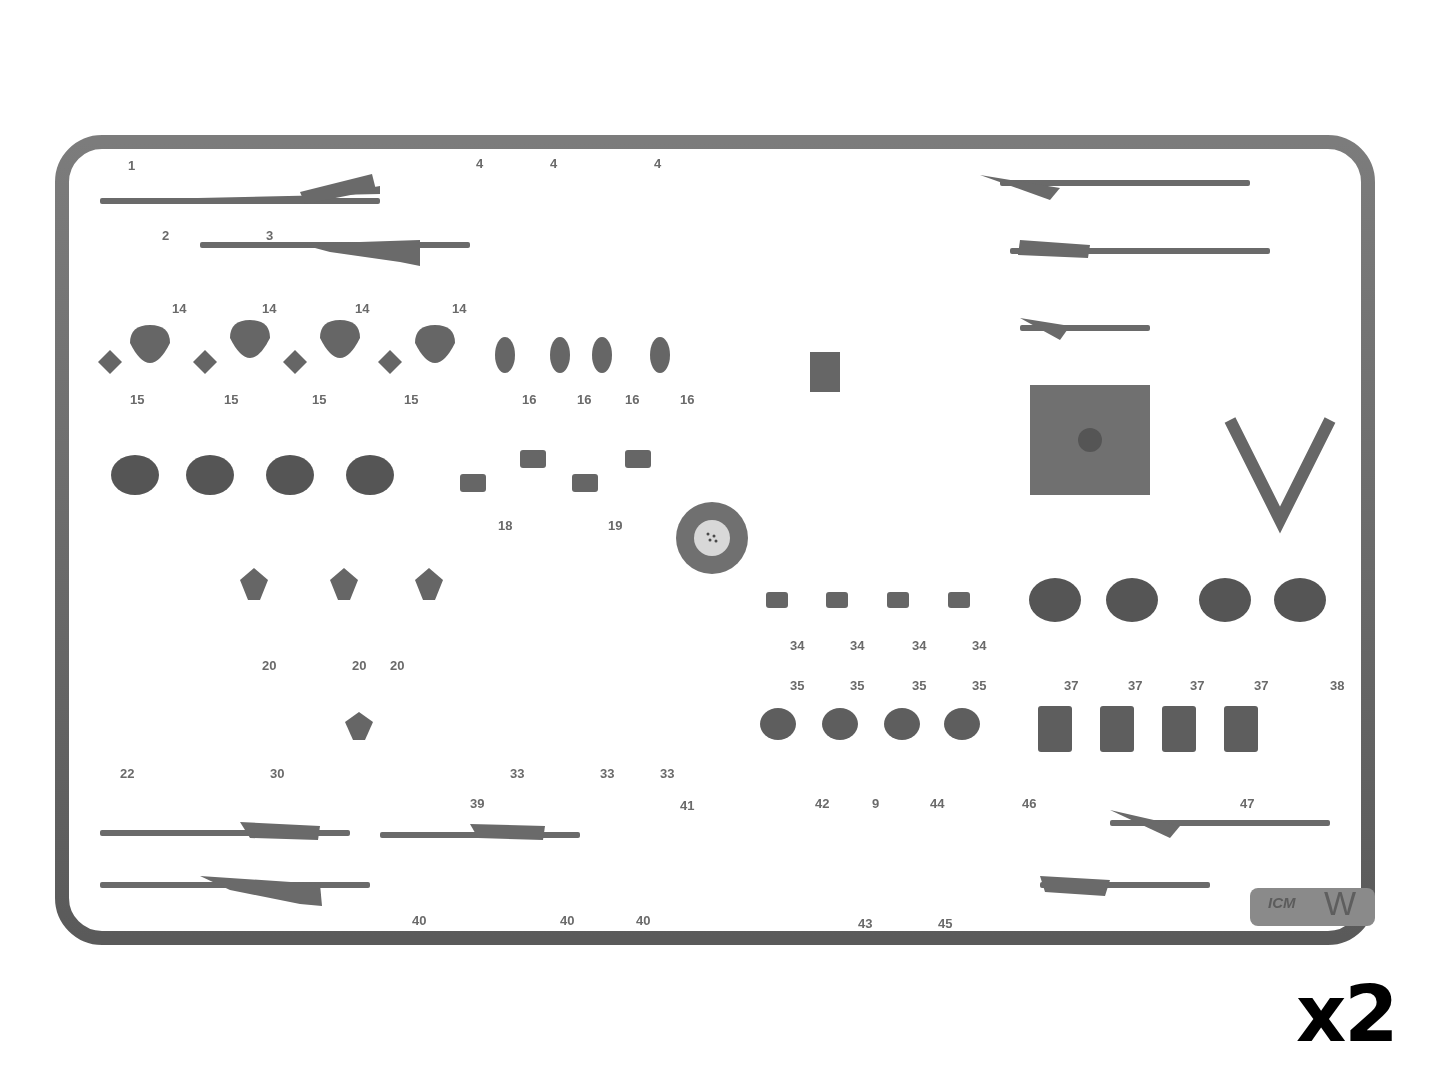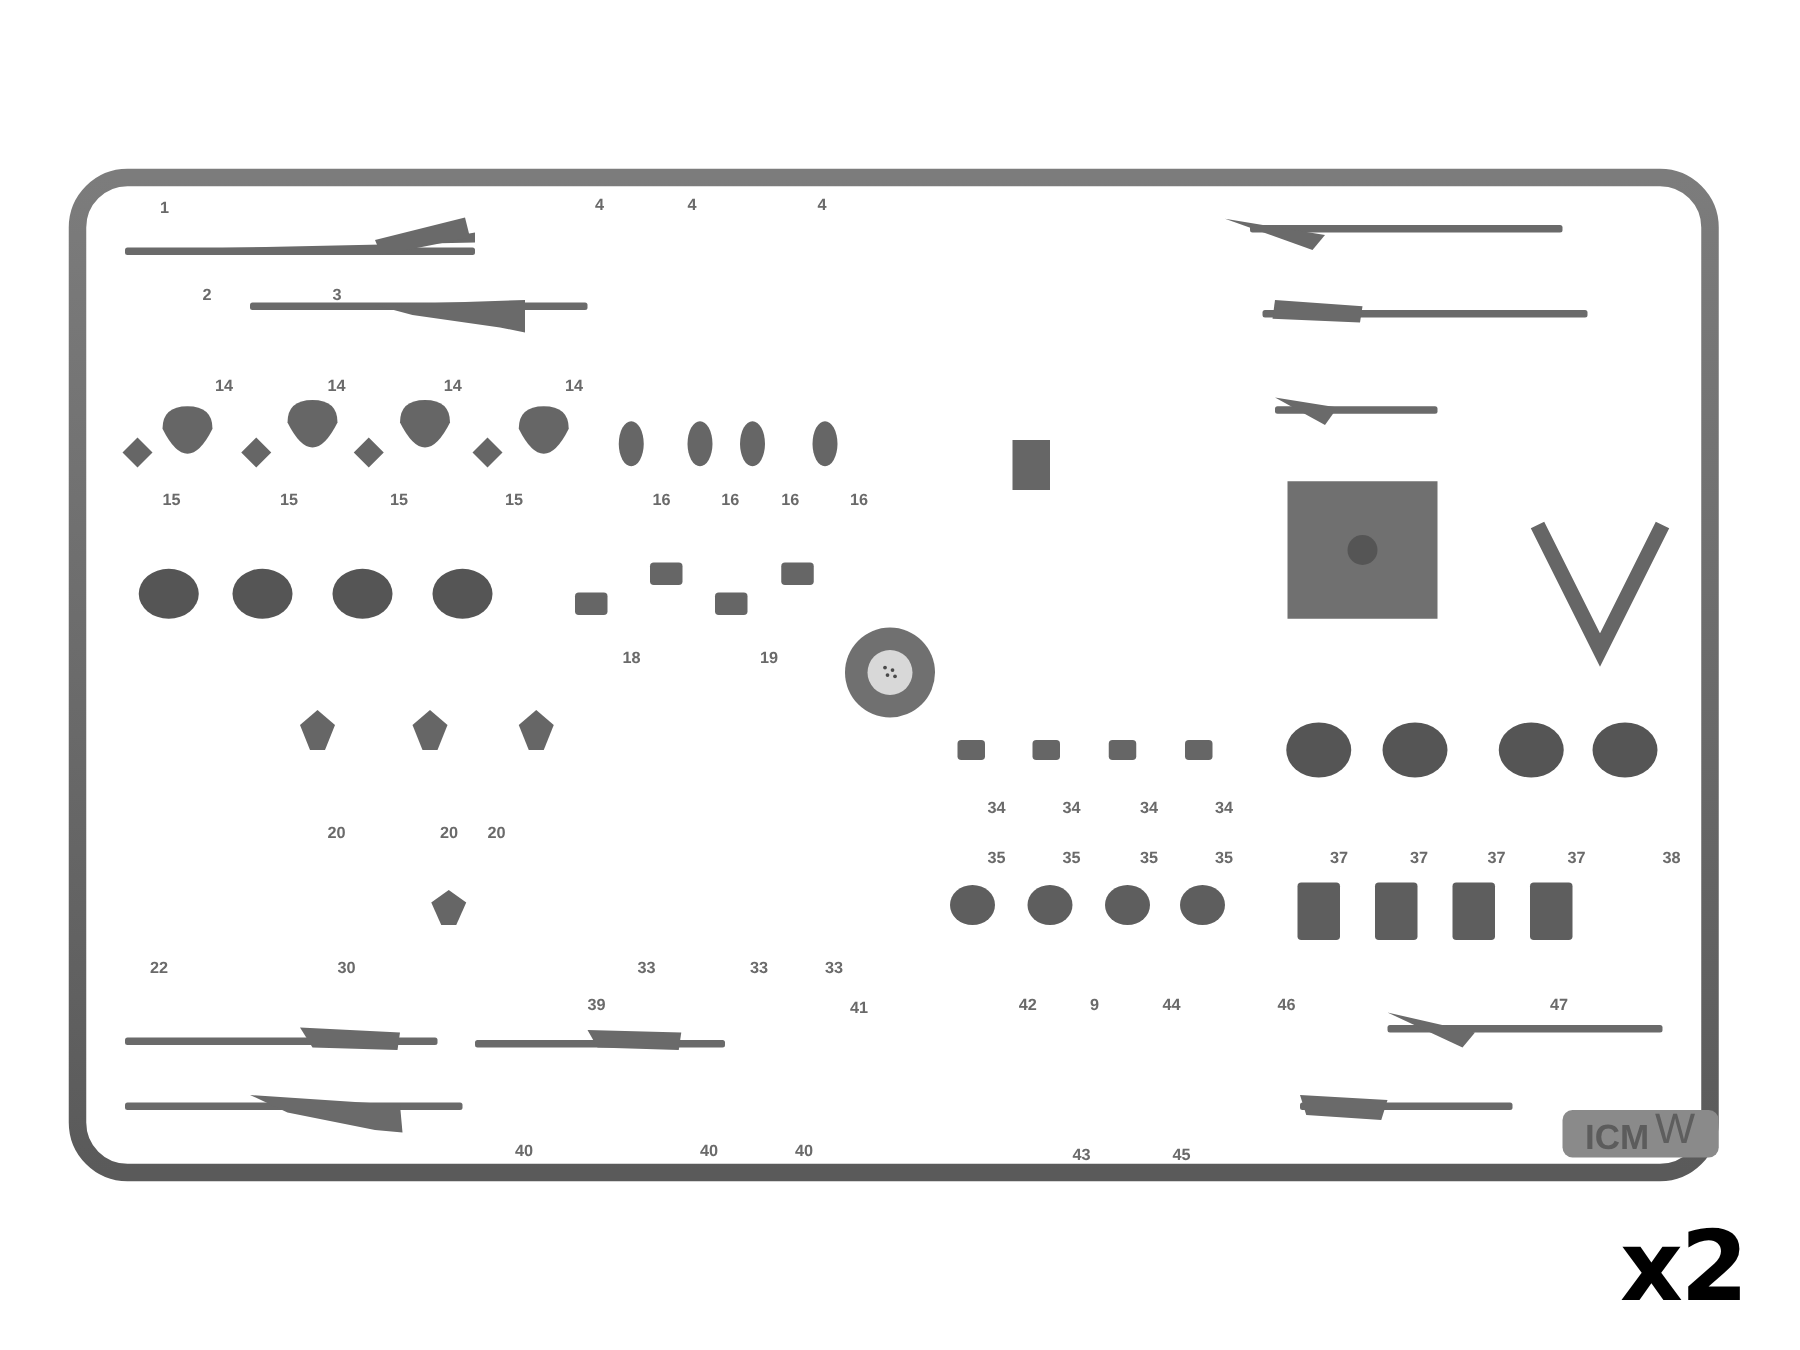--- a/index.html
+++ b/index.html
@@ -1,20 +1,20 @@
 <!DOCTYPE html>
 <html><head>
 <meta charset="utf-8">
 <style>
   html,body{margin:0;padding:0;background:#ffffff;}
   body{width:1440px;height:1080px;position:relative;overflow:hidden;font-family:"Liberation Sans",sans-serif;}
   #scene{position:absolute;left:0;top:0;width:1440px;height:1080px;}
   .qty{position:absolute;left:1296px;top:975px;font-family:"DejaVu Sans",sans-serif;font-weight:bold;font-size:78px;line-height:1;color:#000;letter-spacing:-2px;}
   .logo{position:absolute;left:1250px;top:888px;width:125px;height:38px;border-radius:8px;background:#8a8a8a;}
-  .logo-txt{position:absolute;left:1268px;top:894px;font-size:28px;font-weight:bold;color:#5c5c5c;}
+  .logo-txt{position:absolute;left:1268px;top:894px;font-size:15px;font-weight:bold;font-style:italic;color:#5c5c5c;}
   .letter{position:absolute;left:1324px;top:884px;font-size:34px;color:#5e5e5e;font-family:"Liberation Sans",sans-serif;}
   .pn{font-family:"Liberation Sans",sans-serif;font-size:13px;font-weight:bold;fill:#6a6a6a;}
 </style>
 </head>
 <body>
 
 <div id="scene">
 <svg width="1440" height="1080" viewBox="0 0 1440 1080">
   <defs>
     <linearGradient id="g" x1="0" y1="0" x2="0" y2="1">

